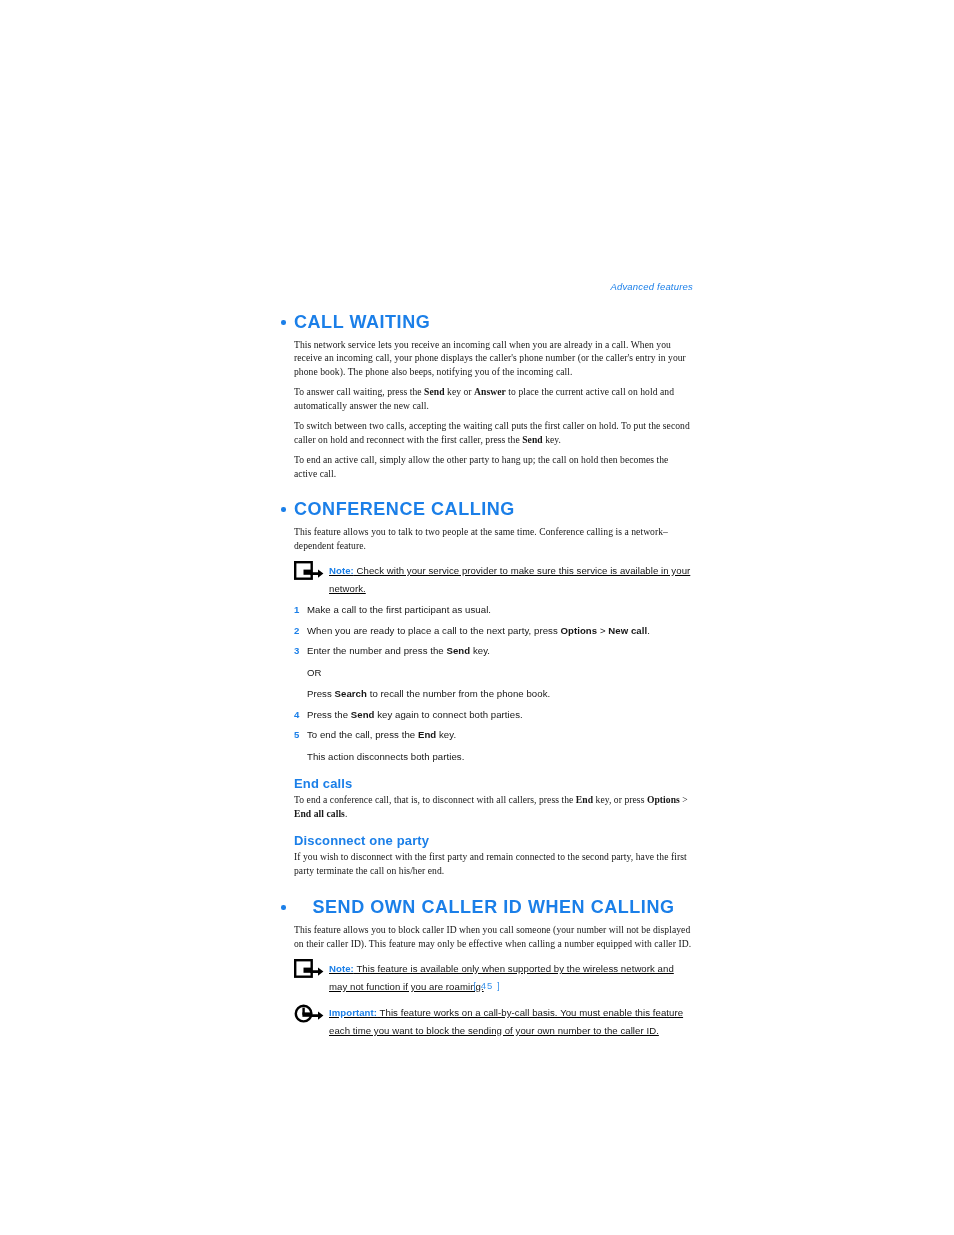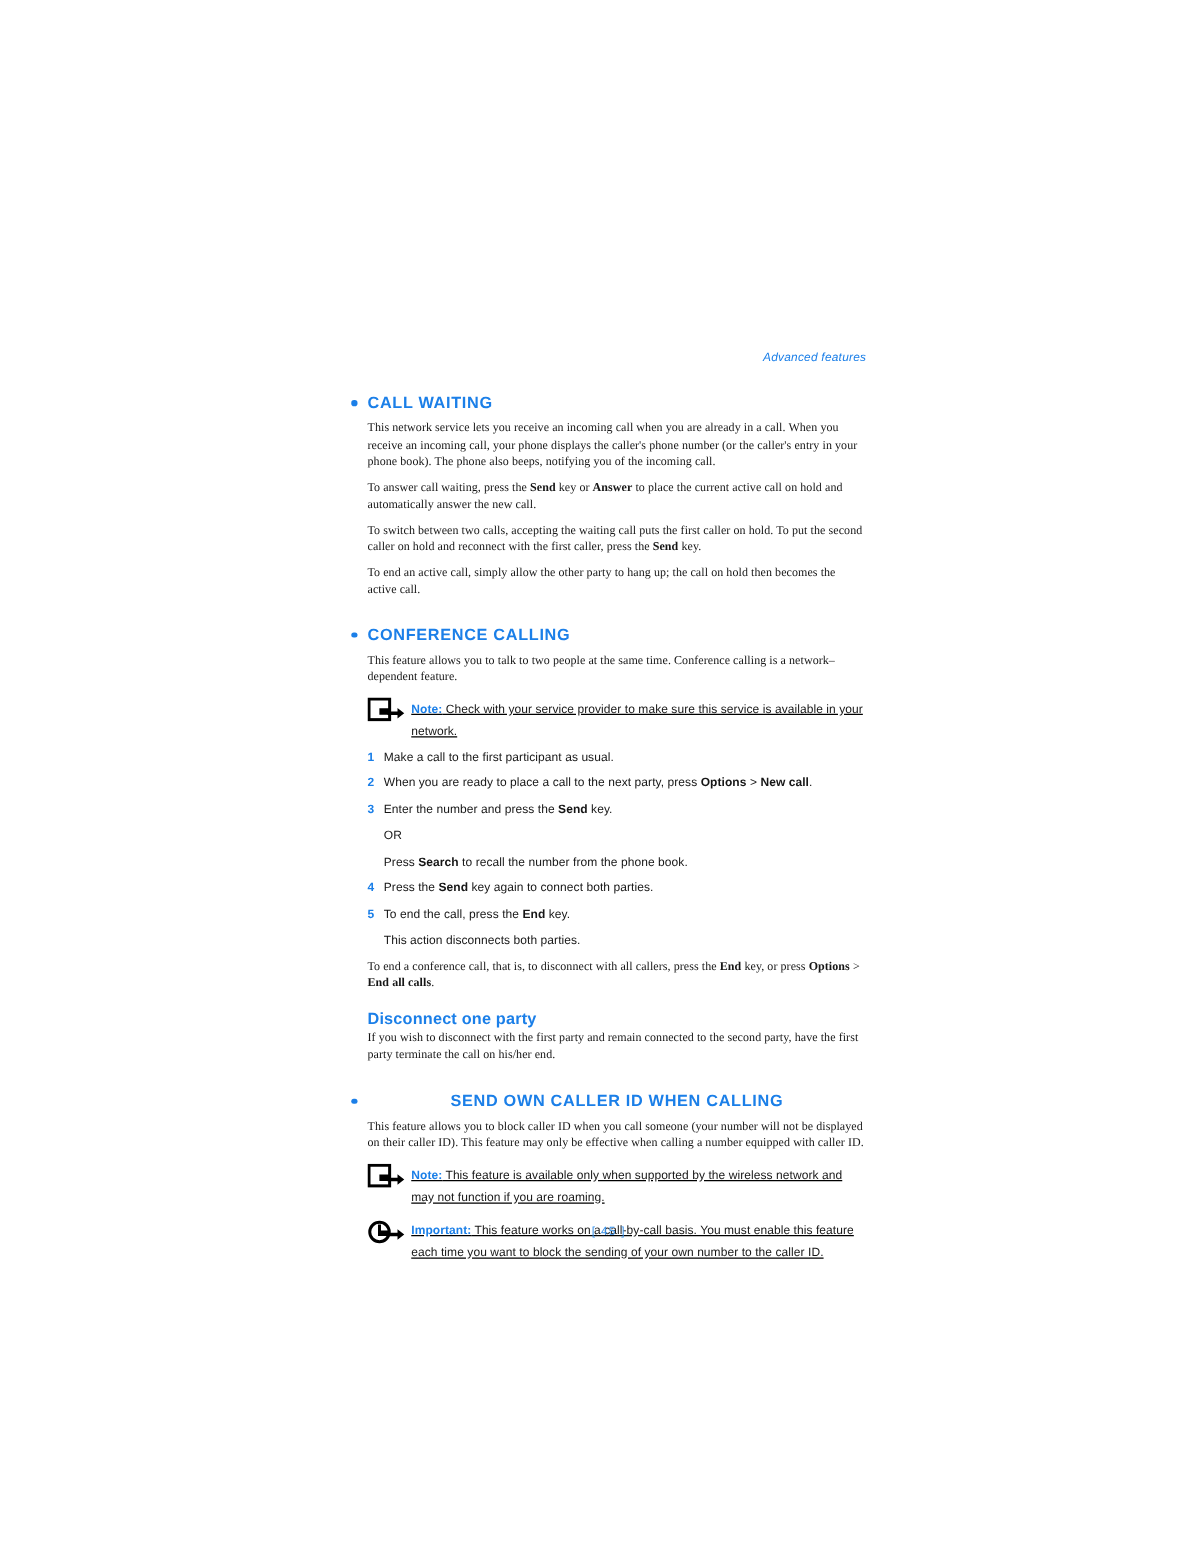--- a/index.html
+++ b/index.html
@@ -53,21 +53,21 @@
     position: absolute;
     left: 0px;
     top: 7px;
     width: 4.5px;
     height: 4.5px;
     border-radius: 50%;
     background: #1b7fe8;
   }
   .section-head .head-text {
     color: #1b7fe8;
-    font-size: 13px;
+    font-size: 18px;
     font-weight: bold;
     letter-spacing: 0.55px;
     line-height: 1.1;
   }
 
   .sub-head {
     color: #1b7fe8;
     font-size: 13px;
     font-weight: bold;
     letter-spacing: 0.15px;
@@ -203,20 +203,21 @@
       </li>
       <li>
         <span class="num">4</span><span>Press the <b>Send</b> key again to connect both parties.</span>
       </li>
       <li>
         <span class="num">5</span><span>To end the call, press the <b>End</b> key.</span>
         <span class="sub-line">This action disconnects both parties.</span>
       </li>
     </ol>
 
+    <div class="sub-head">End calls</div>
     <p class="body">To end a conference call, that is, to disconnect with all callers, press the <b>End</b> key, or press <b>Options</b> &gt; <b>End all calls</b>.</p>
 
     <div class="sub-head">Disconnect one party</div>
     <p class="body">If you wish to disconnect with the first party and remain connected to the second party, have the first party terminate the call on his/her end.</p>
 
     <div class="section-head" style="margin-top:21px;text-align:center;">
       <span class="bullet"></span>
       <span class="head-text">SEND OWN CALLER ID WHEN CALLING</span>
     </div>
 

